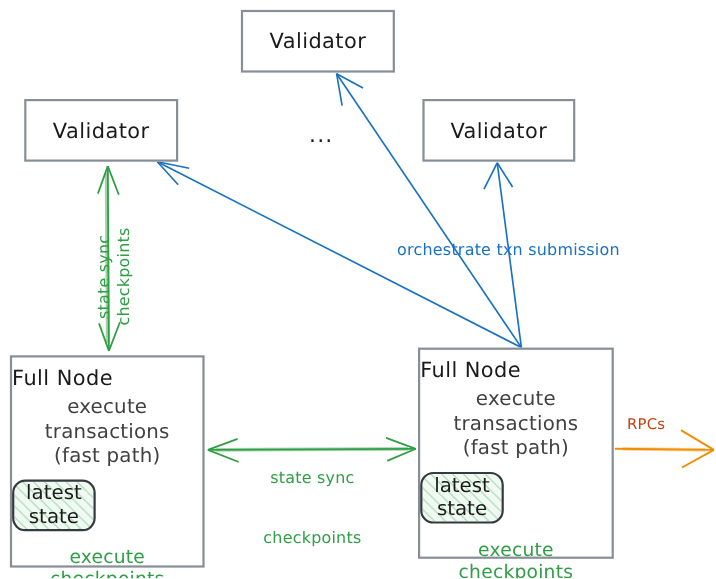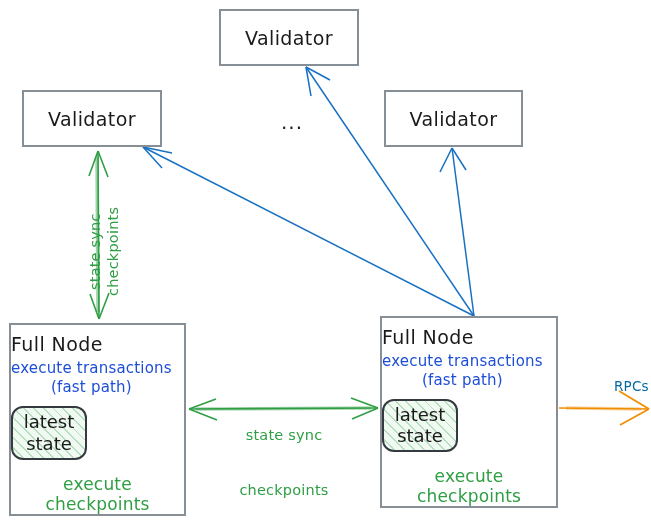--- a/index.html
+++ b/index.html
@@ -46,22 +46,22 @@
     display: flex;
     flex-direction: column;
     align-items: flex-start;
   }
   .fullnode-title {
     font-size: 19px;
     color: #1a1a1a;
     letter-spacing: 0.4px;
   }
   .fullnode-sub {
-    font-size: 15px;
-    color: #1d4ed8;
+    font-size: 18px;
+    color: #404040;
     text-align: center;
     line-height: 1.25;
     letter-spacing: 0.2px;
   }
   .fullnode-foot {
     font-size: 17px;
     color: #2f9e44;
     text-align: center;
     letter-spacing: 0.2px;
   }
@@ -93,24 +93,23 @@
     color: #2f9e44;
     font-size: 14.5px;
     letter-spacing: 0.2px;
   }
   .label-blue {
     color: #1971c2;
     font-size: 14.5px;
     letter-spacing: 0.2px;
   }
   .label-orange {
-    color: #0369a1;
+    color: #c2410c;
     font-size: 13.5px;
     letter-spacing: 0.2px;
-    margin-left: 44px;
   }
   .vert-label {
     transform-origin: 0 0;
     transform: rotate(-90deg);
   }
   .dots {
     position: absolute;
     font-size: 20px;
     color: #1a1a1a;
     letter-spacing: 1px;
@@ -180,20 +179,21 @@
   <div class="dots" style="left:281px; top:112px;">...</div>
 
   <div class="edge-label label-green vert-label" style="left:86px; top:290px;"><span>state sync</span></div>
   <div class="edge-label label-green vert-label" style="left:104px; top:296px;"><span>checkpoints</span></div>
 
   <div class="edge-label label-green" style="left:220px; top:390px; width:128px; text-align:center;">
     <div>state sync</div>
     <div>checkpoints</div>
   </div>
 
+  <div class="edge-label label-blue" style="left:361px; top:219px;">orchestrate txn submission</div>
 
   <div class="edge-label label-orange" style="left:570px; top:378px;">RPCs</div>
 
   <div class="node-box fullnode-box" style="left:9px; top:323px; width:177px; height:193px; padding-top:8px;">
     <div class="fullnode-title">Full Node</div>
     <div class="fullnode-sub" style="margin-top:4px;">
       <div>execute transactions</div>
       <div>(fast path)</div>
     </div>
     <div class="latest-state" style="width:76px; height:68px; margin-top:9px;">

